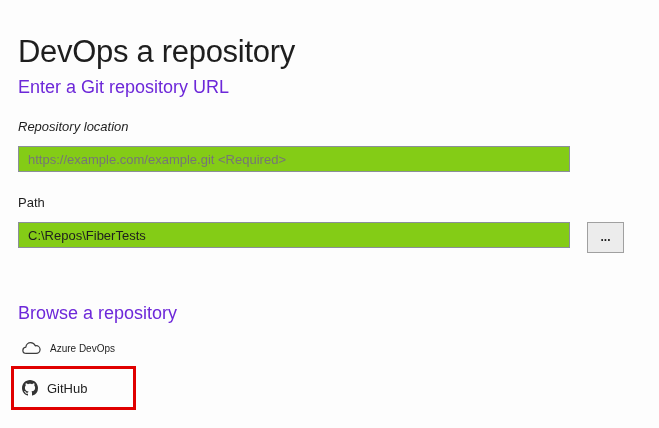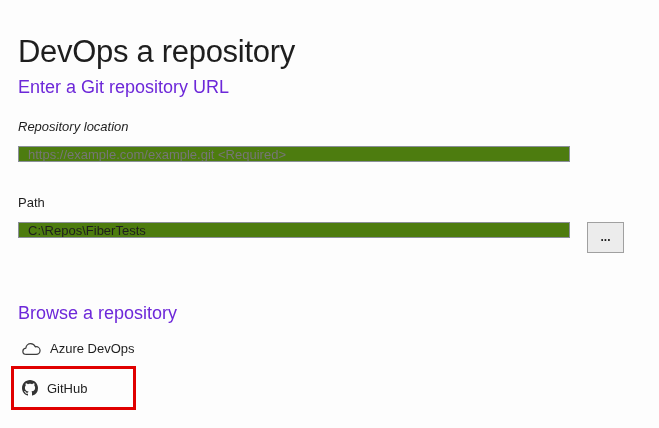--- a/index.html
+++ b/index.html
@@ -38,24 +38,24 @@
     left: 18px;
     font-size: 13px;
     color: #1e1e1e;
   }
   .label-location { top: 119px; font-style: italic; }
   .label-path { top: 195px; }
   .text-input {
     position: absolute;
     left: 18px;
     width: 552px;
-    height: 16px;
+    height: 26px;
     box-sizing: border-box;
     border: 1px solid #8a8f99;
-    background: #4d7c0f;
+    background: #84cc16;
     padding: 0 9px;
     font-family: "Liberation Sans", sans-serif;
     font-size: 13px;
     color: #1e1e1e;
     outline: none;
   }
   .text-input::placeholder { color: #767676; opacity: 1; }
   .input-url  { top: 146px; }
   .input-path { top: 222px; }
   .browse-btn {
@@ -73,21 +73,21 @@
     color: #1e1e1e;
     text-align: center;
     line-height: 25px;
     cursor: pointer;
   }
   .repo-item {
     position: absolute;
     display: flex;
     align-items: center;
     gap: 9px;
-    font-size: 13px;
+    font-size: 10px;
     color: #1e1e1e;
     cursor: pointer;
   }
   .item-azure { left: 22px; top: 341px; }
   .item-github-box {
     position: absolute;
     left: 11px;
     top: 366px;
     width: 125px;
     height: 44px;

